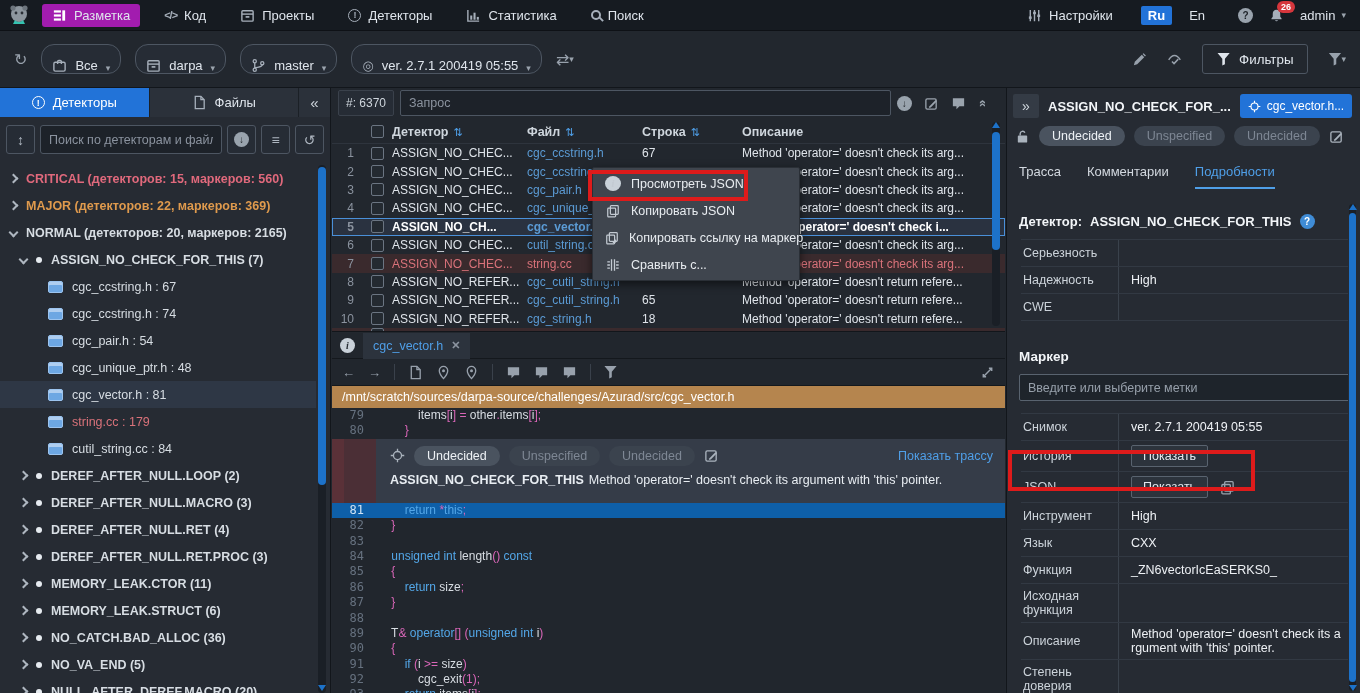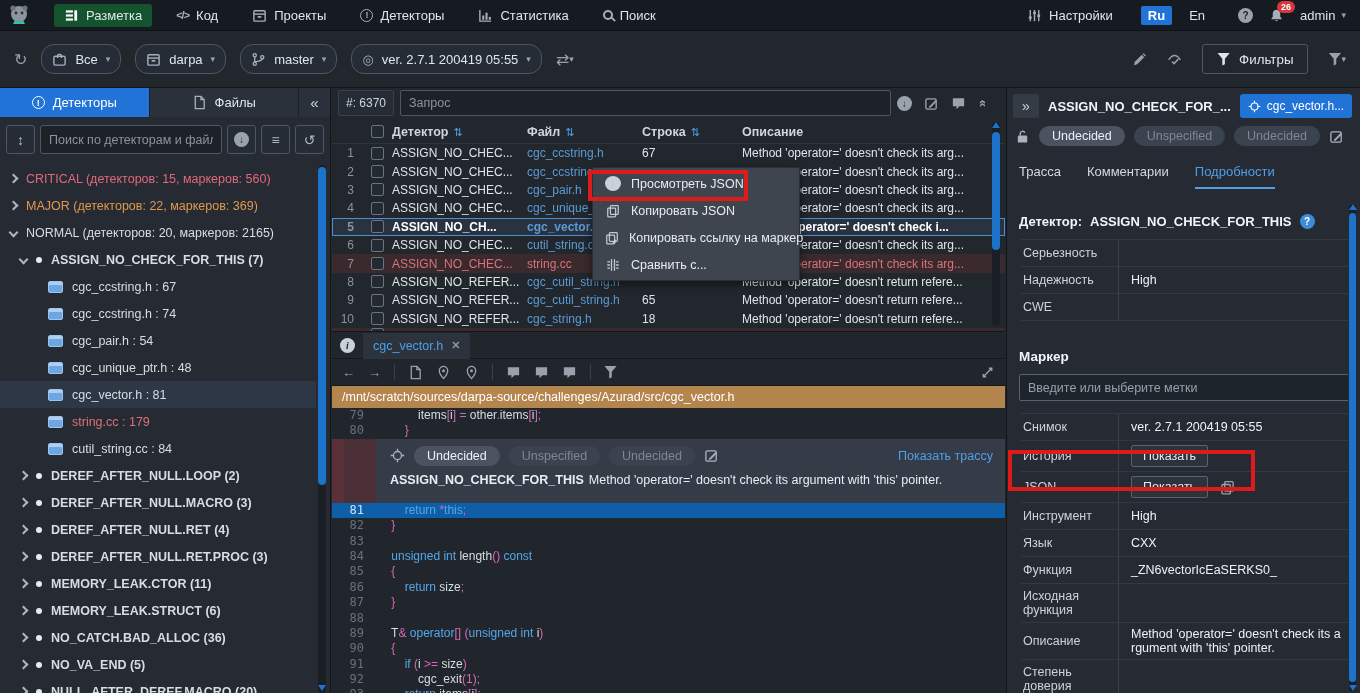--- a/index.html
+++ b/index.html
@@ -23,54 +23,54 @@
   .rot-up{display:inline-block;transform:rotate(-90deg);font-weight:bold}
   .bullet{display:inline-block;width:6px;height:6px;border-radius:50%;background:#e6ebf0;flex:none}
   .file-ic{display:inline-block;width:15px;height:12px;border-radius:2px;background:#6da7e3;border:1px solid #9cc4ef;box-shadow:inset 0 3px 0 rgba(255,255,255,.45);flex:none}
   .caret{font-size:9px;color:#9aa3ad}
 
   
   .navbar{position:absolute;left:0;top:0;width:1360px;height:31px;background:#161b21;display:flex;align-items:center;border-bottom:1px solid #0e1116;z-index:5}
   .logo{width:38px;display:flex;justify-content:center}
   .nav-item{display:flex;align-items:center;gap:7px;color:#dfe5ec;padding:4px 10px;margin-right:14px;cursor:pointer}
   .nav-item .nic{color:#a6afba;display:flex;align-items:center}
-  .nav-item.active{background:#14532d;border-radius:3px;margin-left:16px}
+  .nav-item.active{background:#a21caf;border-radius:3px;margin-left:4px}
   .nav-item.active .nic{color:#fff}
   .code-glyph{font-weight:bold;font-size:11px;letter-spacing:-1px}
   .nav-right{margin-left:auto;display:flex;align-items:center;gap:16px;padding-right:14px}
   .lang{display:flex;align-items:center}
   .lang .ru{background:#2273d8;color:#fff;padding:2px 7px;border-radius:2px;font-weight:bold}
   .lang .en{padding:2px 17px;color:#dfe5ec}
   .bell-wrap{position:relative;display:flex}
   .badge{position:absolute;top:-7px;left:8px;background:#d6363c;color:#fff;font-size:9px;font-weight:bold;border-radius:8px;padding:1px 4px}
   .user{display:flex;align-items:center;gap:6px}
 
   
   .filterbar{position:absolute;left:0;top:31px;width:1360px;height:57px;background:#22272e;display:flex;align-items:center;border-bottom:1px solid #12161b;padding:0 14px;gap:14px}
   .fb-icon{color:#98a1ac;font-size:16px;cursor:pointer;display:flex;align-items:center}
-  .drop{display:flex;align-items:center;gap:8px;height:30px;padding:0 10px;background:#262c35;border:1px solid #4d5662;border-radius:13px;color:#dfe5ec;cursor:pointer}
+  .drop{display:flex;align-items:flex-end;gap:8px;height:30px;padding:0 10px;background:#262c35;border:1px solid #4d5662;border-radius:13px;color:#dfe5ec;cursor:pointer}
   .drop .nic{color:#a6afba;display:flex;align-items:center}
   .fb-right{margin-left:auto;display:flex;align-items:center;gap:20px}
   .btn-filters{display:flex;align-items:center;gap:9px;height:30px;padding:0 14px;background:transparent;border:1px solid #4d5662;border-radius:3px;color:#dfe5ec;cursor:pointer}
   .funnel-x,.funnel-plus{position:relative}
   .funnel-x::after{content:'x';position:absolute;right:-6px;bottom:-4px;font-size:9px;font-weight:bold}
   .funnel-plus::after{content:'+';position:absolute;right:-6px;bottom:-4px;font-size:10px;font-weight:bold}
 
   
   .left{position:absolute;left:0;top:88px;width:331px;height:605px;background:#262b33;border-right:1px solid #12161b;overflow:hidden}
   .ltabs{display:flex;height:29px}
   .ltab{flex:1;display:flex;align-items:center;justify-content:center;gap:8px;background:#2b313a;color:#dfe5ec;border-right:1px solid #1b2026;cursor:pointer}
   .ltab.active{background:#2273d8;color:#fff}
   .lcollapse{width:31px;display:flex;align-items:center;justify-content:center;background:#2b313a;font-size:15px;color:#cfd6dd;cursor:pointer}
   .lsearch{display:flex;align-items:center;gap:5px;padding:8px 6px}
   .sq-btn{width:29px;height:29px;flex:none;display:flex;align-items:center;justify-content:center;background:#262c35;border:1px solid #4d5662;border-radius:3px;color:#aeb6c0;font-size:14px;cursor:pointer}
   .lsearch input{flex:1;height:29px;background:#1d2229;border:1px solid #4d5662;border-radius:3px;color:#dfe5ec;padding:0 8px;font-size:12.5px}
   .lsearch input::placeholder{color:#8b939f}
   .tree{position:absolute;left:0;top:77px;right:14px;bottom:0;overflow:hidden}
-  .tree-row{display:flex;align-items:center;gap:9px;height:27px;padding-left:10px;font-size:12.5px;font-weight:400;color:#d7dde3;cursor:pointer;white-space:nowrap}
+  .tree-row{display:flex;align-items:center;gap:9px;height:27px;padding-left:10px;font-size:12.5px;font-weight:700;color:#d7dde3;cursor:pointer;white-space:nowrap}
   .tree-row.lvl-2{padding-left:20px;font-weight:600}
   .tree-row.lvl-3{padding-left:48px;font-weight:400}
   .tree-row.critical{color:#e0697c}
   .tree-row.major{color:#df9a4d}
   .tree-row.selected{background:#2e3745}
   .tree-row.error{color:#d9727a}
 
   
   .sbar{position:absolute;width:8px;background:#1a1f26;border-radius:4px}
   .sthumb{position:absolute;left:0;width:8px;background:#1d72c9;border-radius:4px}

